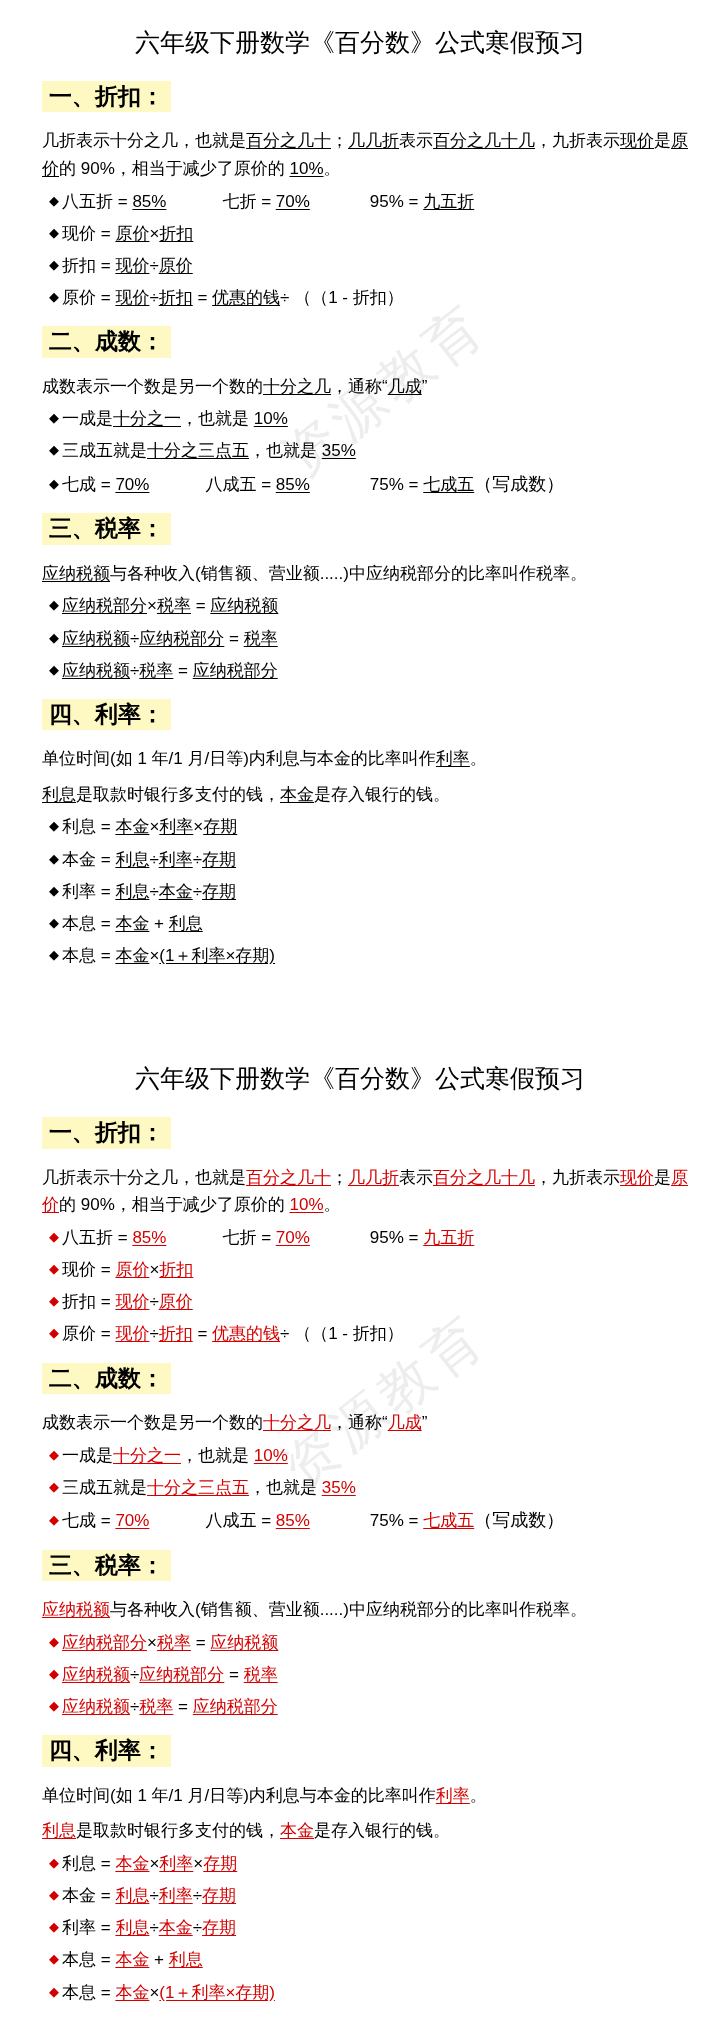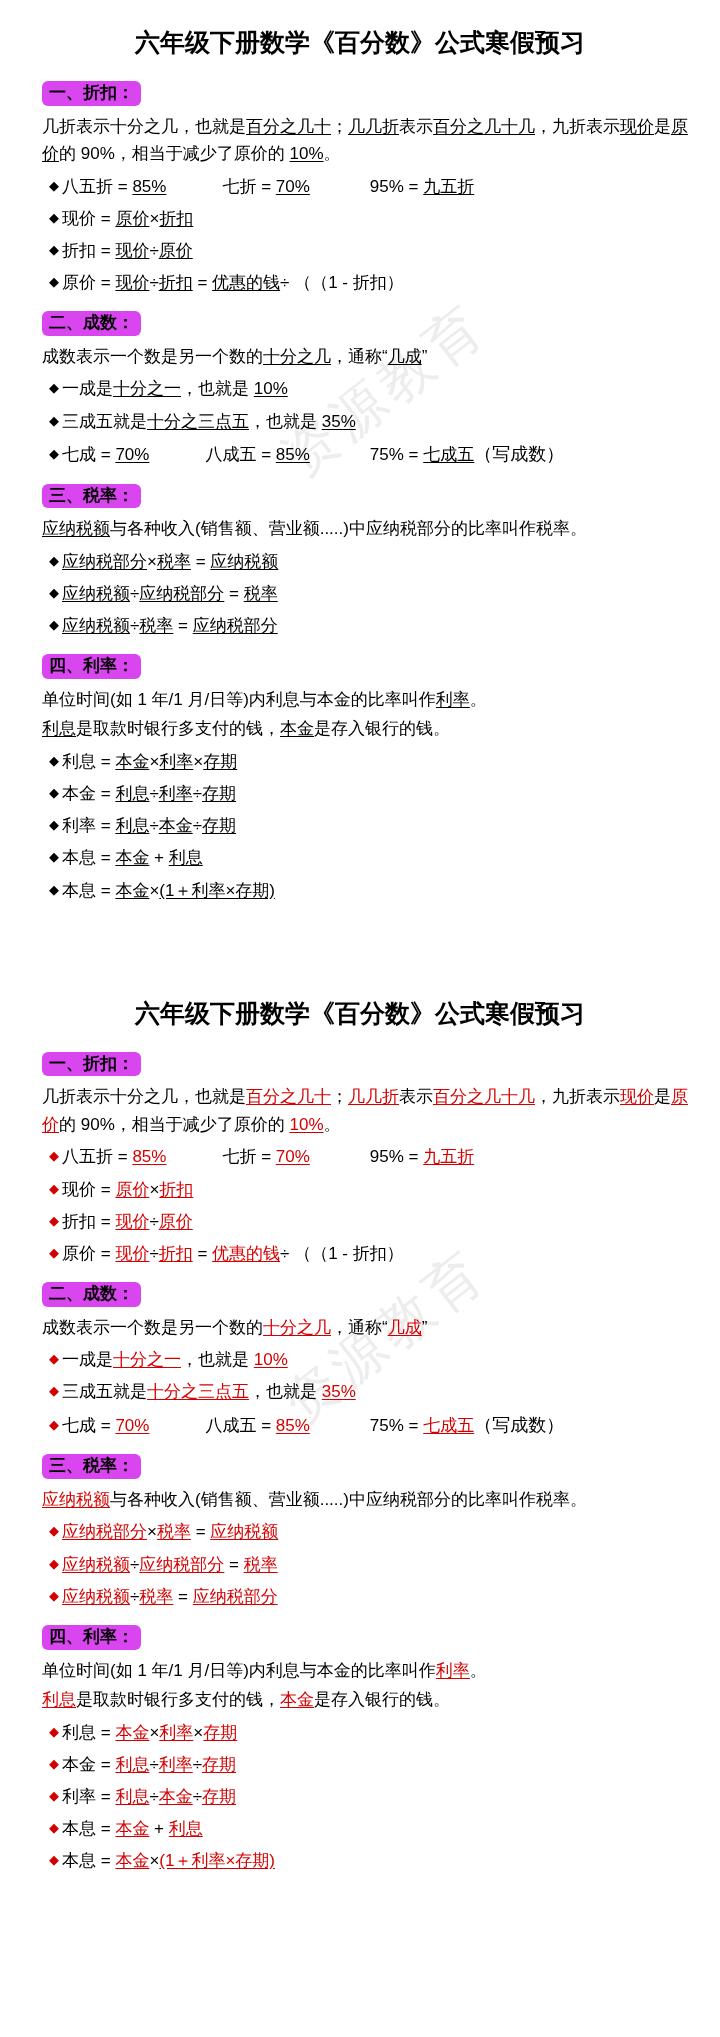--- a/index.html
+++ b/index.html
@@ -36,41 +36,40 @@
     letter-spacing:6px;
     transform:rotate(-38deg);
     white-space:nowrap;
   }
   .wm1{left:235px; top:355px;}
 
   .content{position:relative; z-index:2;}
 
   h1.title{
     font-family:"DejaVu Serif","Liberation Serif",serif;
-    font-weight:bold;
+    font-weight:normal;
     font-size:25px;
     text-align:center;
     margin:0 0 12px 0;
     letter-spacing:0px;
     white-space:nowrap;
   }
   .sechead{
     display:inline-block;
-    background:#d946ef;
+    background:#fef9c3;
     font-weight:bold;
-    font-size:17px;
+    font-size:23px;
     padding:2px 7px 3px 7px;
     margin:10px 0 7px 12px;
     line-height:1.15;
-    border-radius:6px;
   }
   .para{
     font-size:17px;
     line-height:1.62;
-    margin:0 0 2px 0;
+    margin:8px 0 2px 0;
     padding-left:12px;
     text-indent:0;
   }
   .line{
     font-size:17px;
     line-height:1.60;
     margin:5px;
     padding-left:14px;
     white-space:nowrap;
   }

